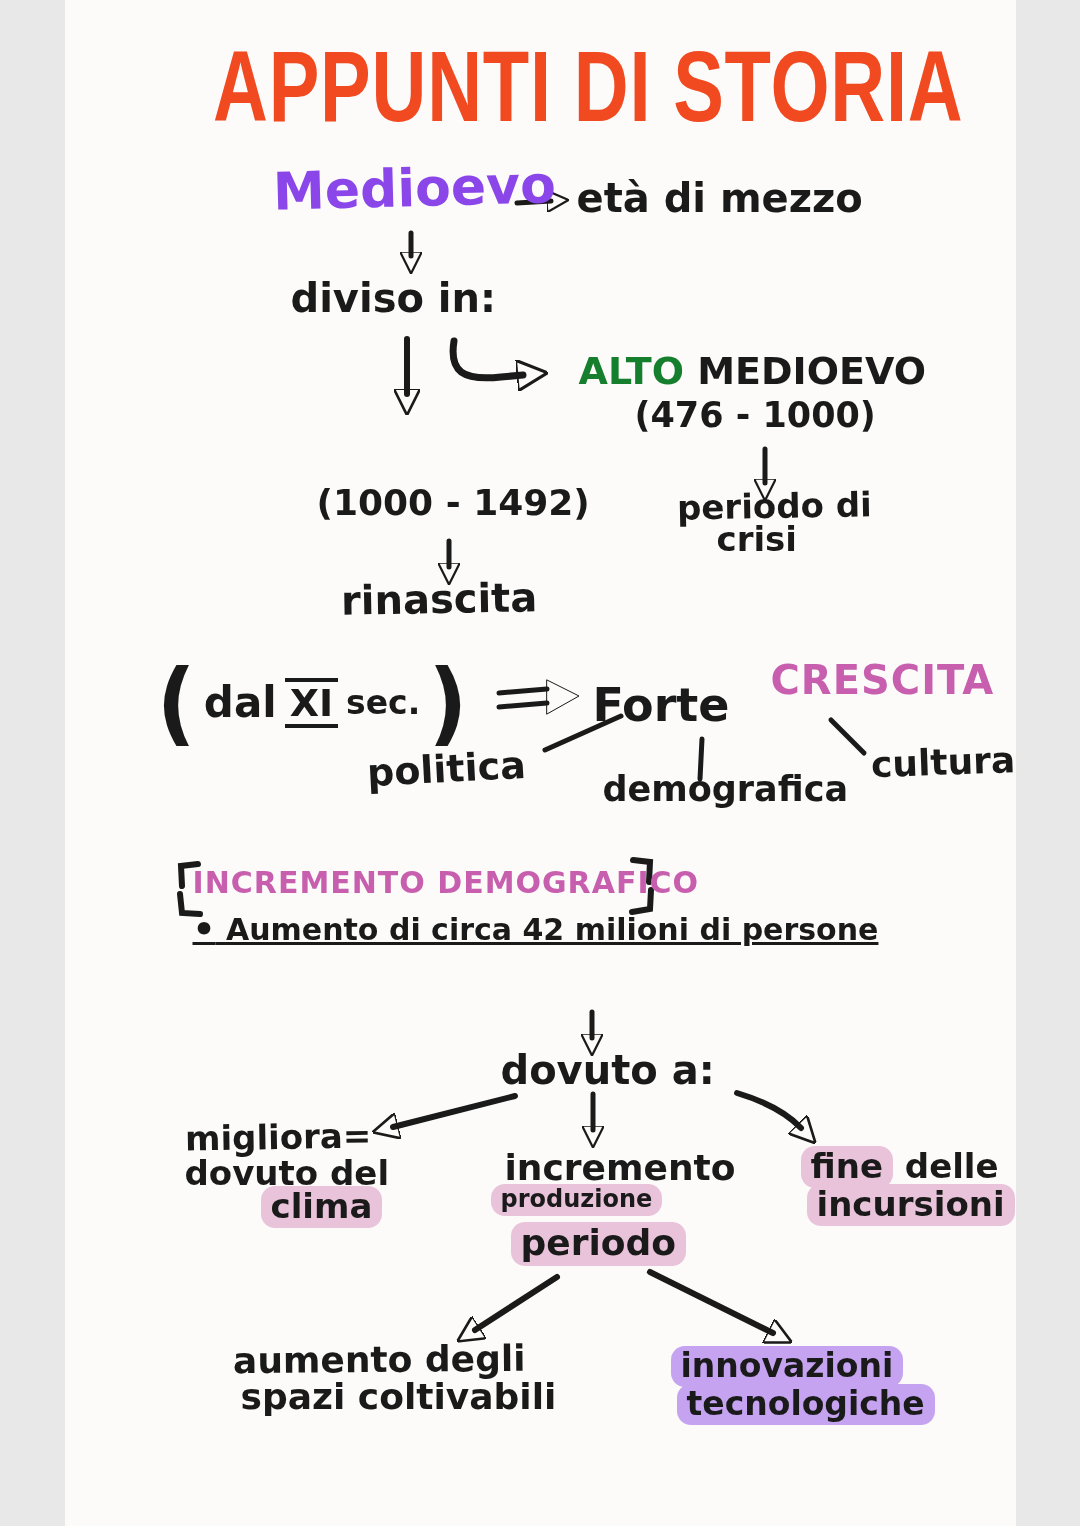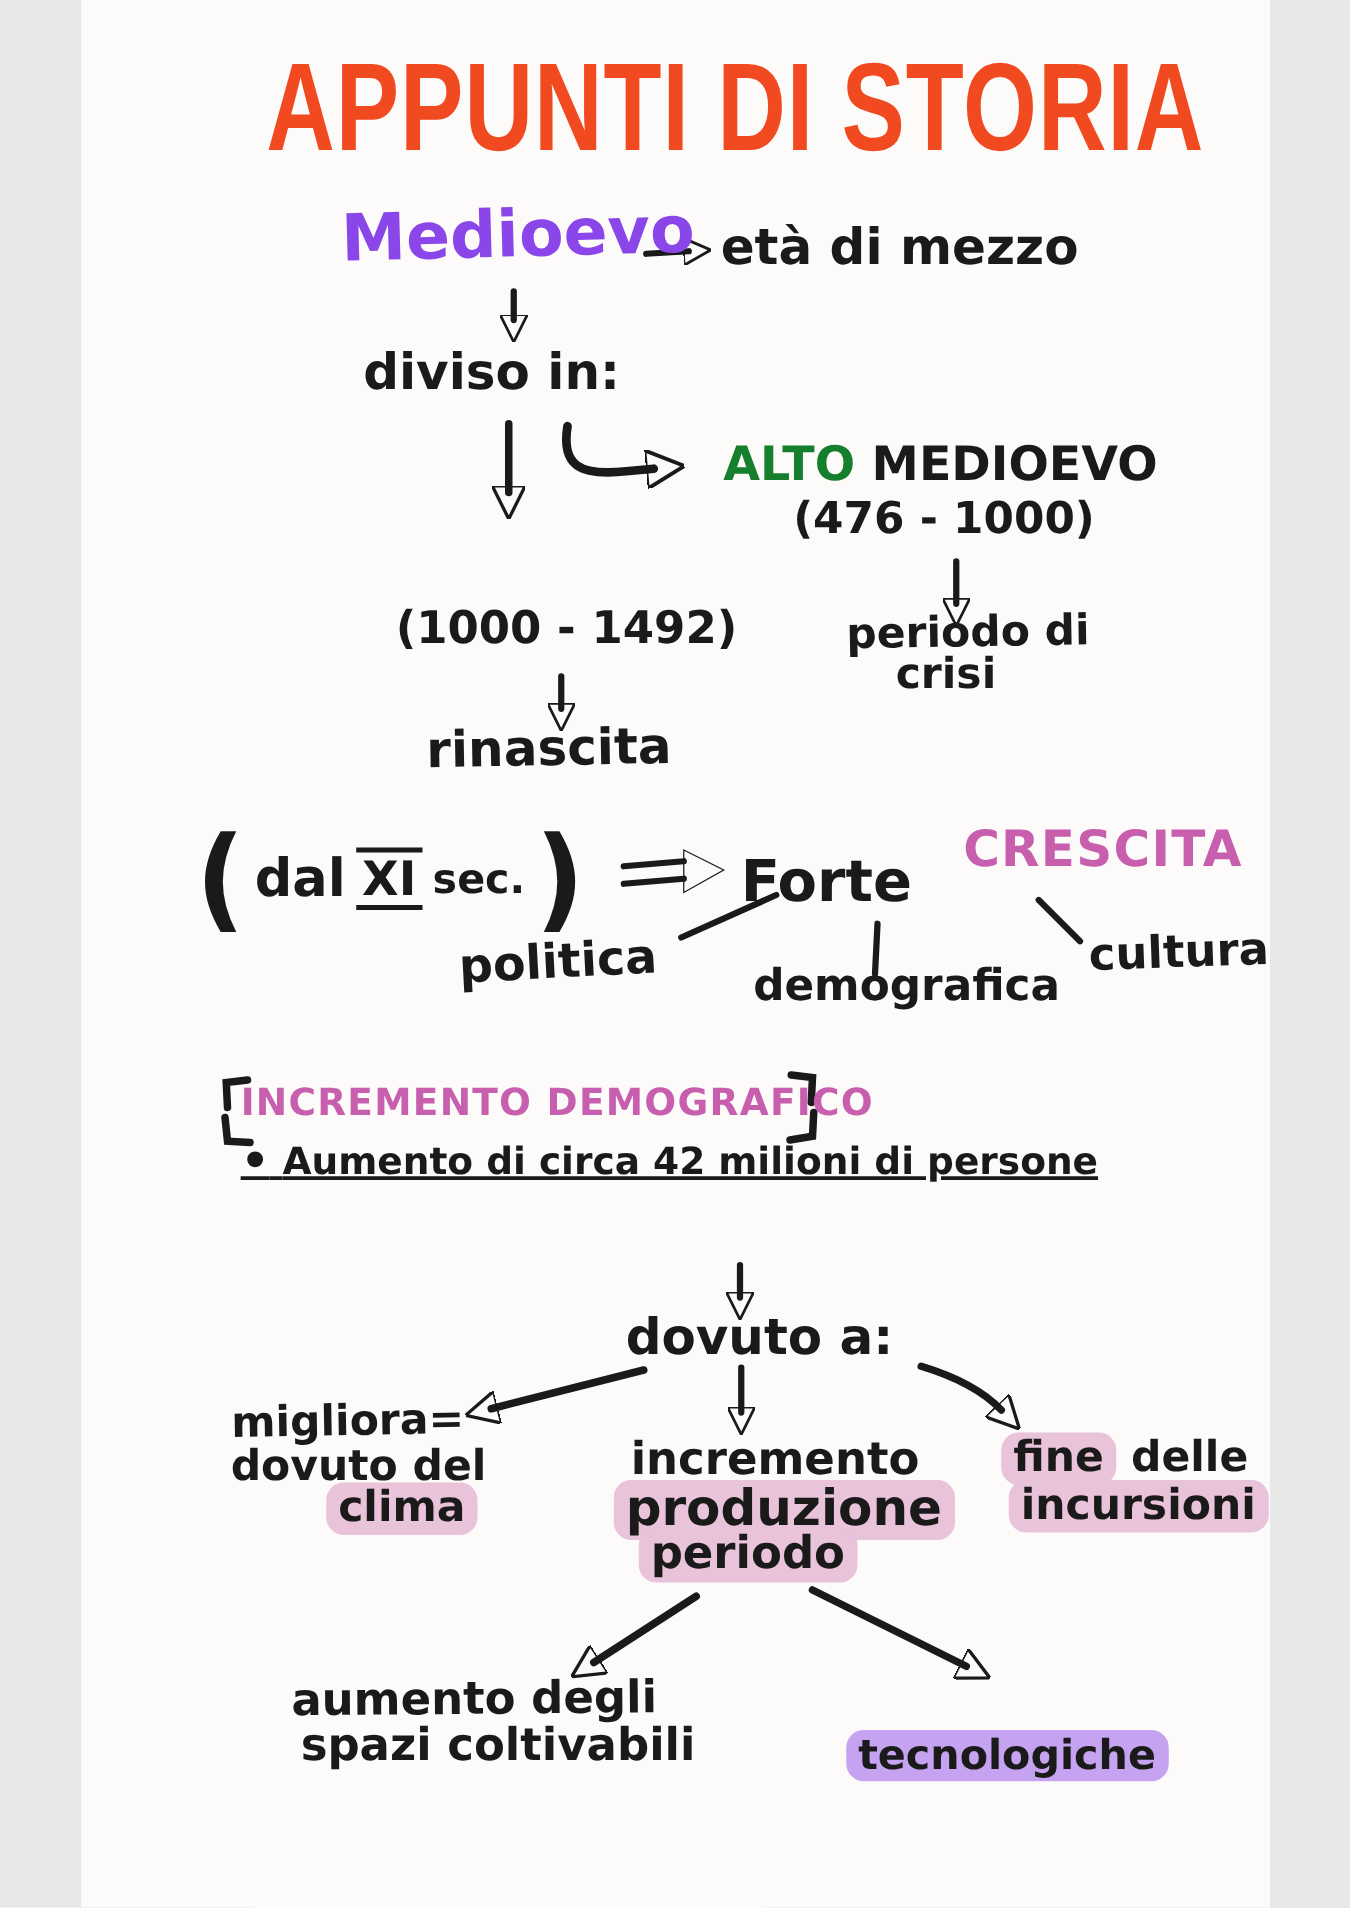--- a/index.html
+++ b/index.html
@@ -99,35 +99,38 @@
 
   <div class="hw" style="left:436px;top:1050px;font-size:40px;">dovuto a:</div>
 
   <div class="hw" style="left:120px;top:1120px;font-size:34px;transform:rotate(-1deg);">migliora=</div>
   <div class="hw" style="left:120px;top:1156px;font-size:34px;">dovuto del</div>
   <div class="hw" style="left:152px;top:1186px;font-size:34px;padding-left:44px;">
     <span class="hl-pink">clima</span>
   </div>
 
   <div class="hw" style="left:440px;top:1150px;font-size:36px;">incremento</div>
-  <div class="hw" style="left:426px;top:1184px;font-size:40px;">
+  <div class="hw" style="left:426px;top:1184px;font-size:24px;">
     <span class="hl-pink">produzione</span>
   </div>
   <div class="hw" style="left:446px;top:1222px;font-size:36px;">
     <span class="hl-pink">periodo</span>
   </div>
 
   <div class="hw" style="left:736px;top:1146px;font-size:34px;">
     <span class="hl-pink">fine</span>
     <span>delle</span>
   </div>
   <div class="hw" style="left:742px;top:1184px;font-size:34px;">
     <span class="hl-pink">incursioni</span>
   </div>
 
   <div class="hw" style="left:168px;top:1342px;font-size:36px;transform:rotate(-0.5deg);">aumento degli</div>
   <div class="hw" style="left:176px;top:1379px;font-size:36px;">spazi coltivabili</div>
 
+  <div class="hw" style="left:606px;top:1346px;font-size:33px;">
+    <span class="hl-purple">innovazioni</span>
+  </div>
   <div class="hw" style="left:612px;top:1384px;font-size:33px;">
     <span class="hl-purple">tecnologiche</span>
   </div>
 
 </div>
 
 </body></html>

